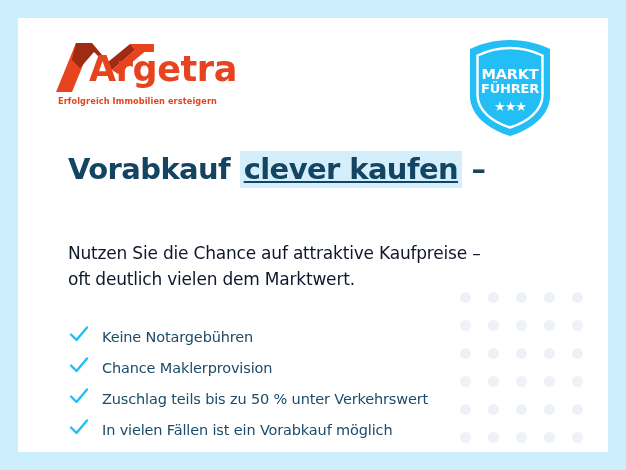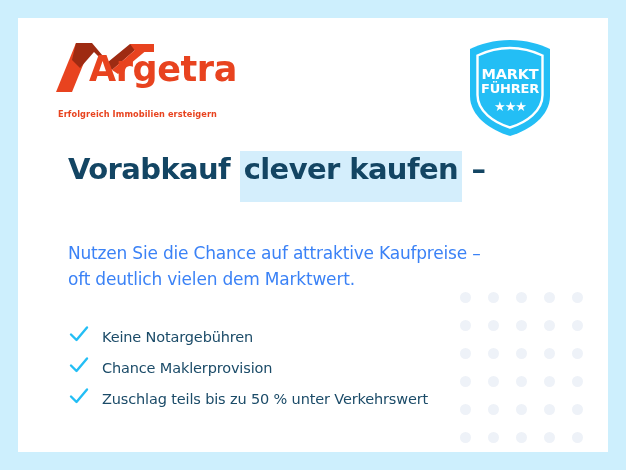--- a/index.html
+++ b/index.html
@@ -69,21 +69,21 @@
     font-family: "DejaVu Sans", sans-serif;
     font-size: 35px;
     font-weight: bold;
     color: #e8431f;
     letter-spacing: -0.4px;
     line-height: 1;
   }
   .logo-tagline {
     position: absolute;
     left: 2px;
-    top: 69px;
+    top: 56px;
     font-family: "DejaVu Sans", sans-serif;
     font-size: 8.2px;
     font-weight: bold;
     color: #e8431f;
     letter-spacing: 0.1px;
     white-space: nowrap;
   }
 
   
   .badge {
@@ -138,32 +138,33 @@
     font-family: "DejaVu Sans", sans-serif;
     font-size: 29px;
     font-weight: bold;
     color: #134563;
     line-height: 1.26;
     letter-spacing: -0.6px;
     white-space: nowrap;
   }
   .headline .hl {
     background: #d4eefc;
-    padding: 1px 4px 16px 4px;
+    padding: 1px 4px 2px 4px;
+    text-decoration: underline;
   }
 
   
   .subhead {
     position: absolute;
     left: 50px;
     top: 222px;
     font-family: "DejaVu Sans", sans-serif;
     font-size: 17px;
     font-weight: normal;
-    color: #3b82f6;
+    color: #0f172a;
     line-height: 1.55;
     letter-spacing: -0.2px;
     white-space: nowrap;
   }
 
   
   .checklist {
     position: absolute;
     left: 50px;
     top: 296px;
@@ -283,16 +284,24 @@
         <span class="check-label">Chance Maklerprovision</span>
       </li>
       <li class="check-item">
         <span class="check-icon">
           <svg width="22" height="22" viewBox="0 0 22 22" xmlns="http://www.w3.org/2000/svg">
             <polyline points="3,11.5 8.5,17 19,4.5" fill="none" stroke="#23bef5" stroke-width="2.4" stroke-linecap="round" stroke-linejoin="round"></polyline>
           </svg>
         </span>
         <span class="check-label">Zuschlag teils bis zu 50 % unter Verkehrswert</span>
       </li>
+      <li class="check-item">
+        <span class="check-icon">
+          <svg width="22" height="22" viewBox="0 0 22 22" xmlns="http://www.w3.org/2000/svg">
+            <polyline points="3,11.5 8.5,17 19,4.5" fill="none" stroke="#23bef5" stroke-width="2.4" stroke-linecap="round" stroke-linejoin="round"></polyline>
+          </svg>
+        </span>
+        <span class="check-label">In vielen Fällen ist ein Vorabkauf möglich</span>
+      </li>
     </ul>
 
   </div>
 </div>
 
 </body></html>

